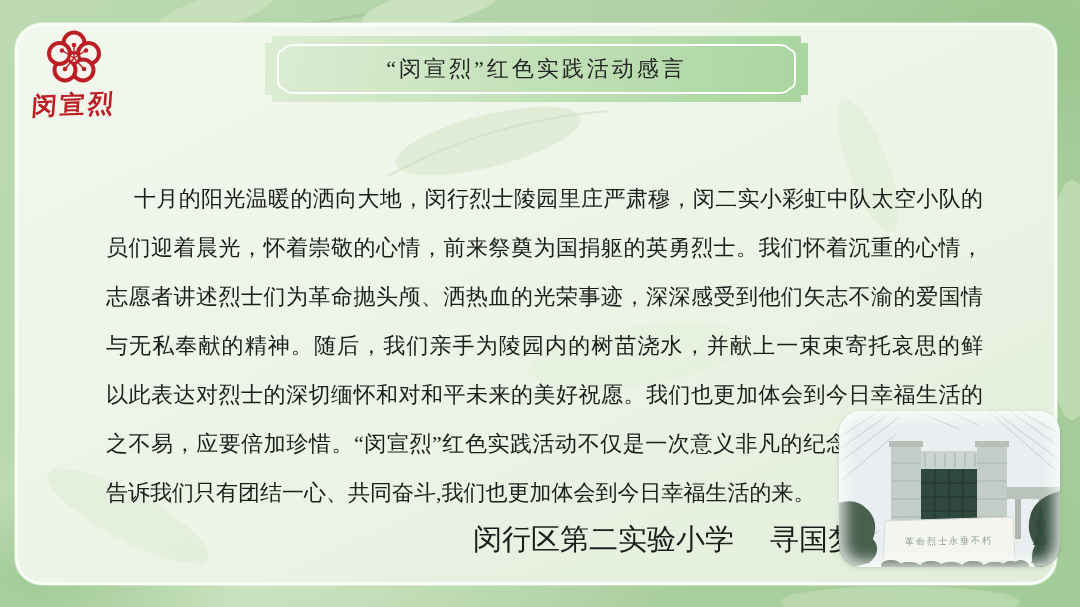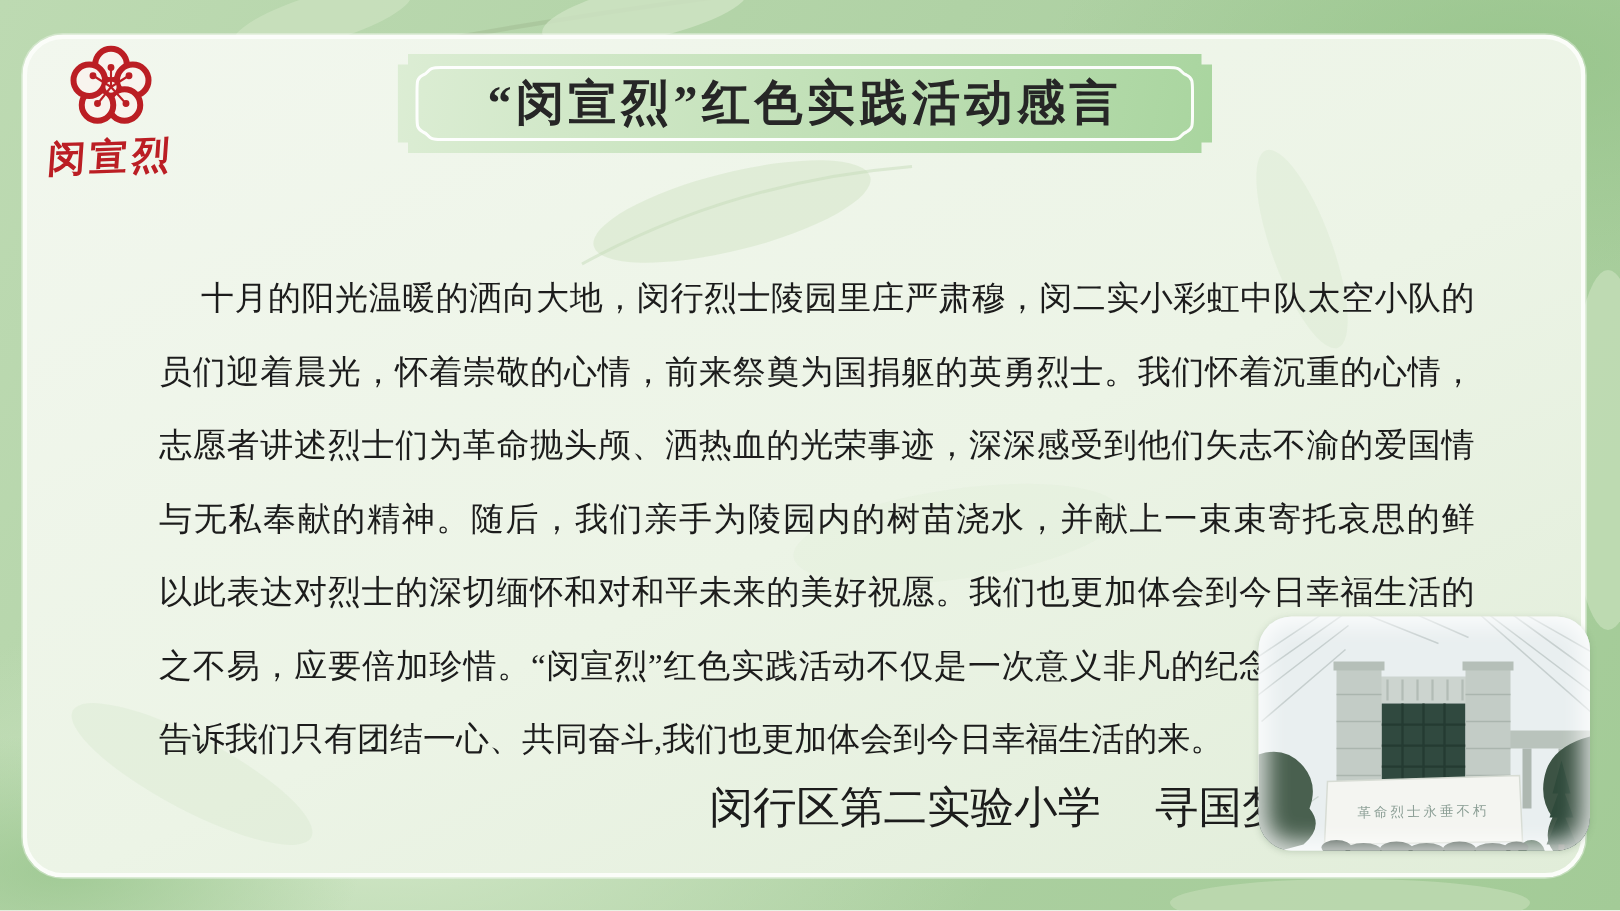--- a/index.html
+++ b/index.html
@@ -21,21 +21,21 @@
   .logo-text { color:#bb1e24; font-size:25px; font-weight:bold; letter-spacing:3px;
     transform:skewX(-6deg) rotate(-2deg); margin-top:2px; }
 
   .banner { position:absolute; left:247px; top:10px; width:543px; height:66px;
     background:linear-gradient(100deg,#dcedd4 0%,#c5e2bb 45%,#a9d59f 100%);
     clip-path:polygon(0 7px,7px 7px,7px 0,calc(100% - 7px) 0,calc(100% - 7px) 7px,100% 7px,
       100% calc(100% - 7px),calc(100% - 7px) calc(100% - 7px),calc(100% - 7px) 100%,
       7px 100%,7px calc(100% - 7px),0 calc(100% - 7px)); }
   .banner-frame { position:absolute; left:0; top:0; }
   .title { position:absolute; inset:0; display:flex; align-items:center; justify-content:center;
-    font-size:32px; font-weight:bold; color:#262626; letter-spacing:3px; }
+    font-size:22px; font-weight:normal; color:#262626; letter-spacing:3px; }
 
   .body { position:absolute; left:88px; top:148px; width:877px;
     font-size:22px; color:#1c1c1c; }
   .body .line { height:49px; line-height:49px; white-space:nowrap; }
   .body .jl { text-align:justify; text-align-last:justify; white-space:normal;
     height:49px; overflow:hidden; }
   .body .indent { text-indent:28px; }
   .body .last { text-align:left; }
 
   .signature { position:absolute; left:382px; top:498px; width:530px; height:30px;

